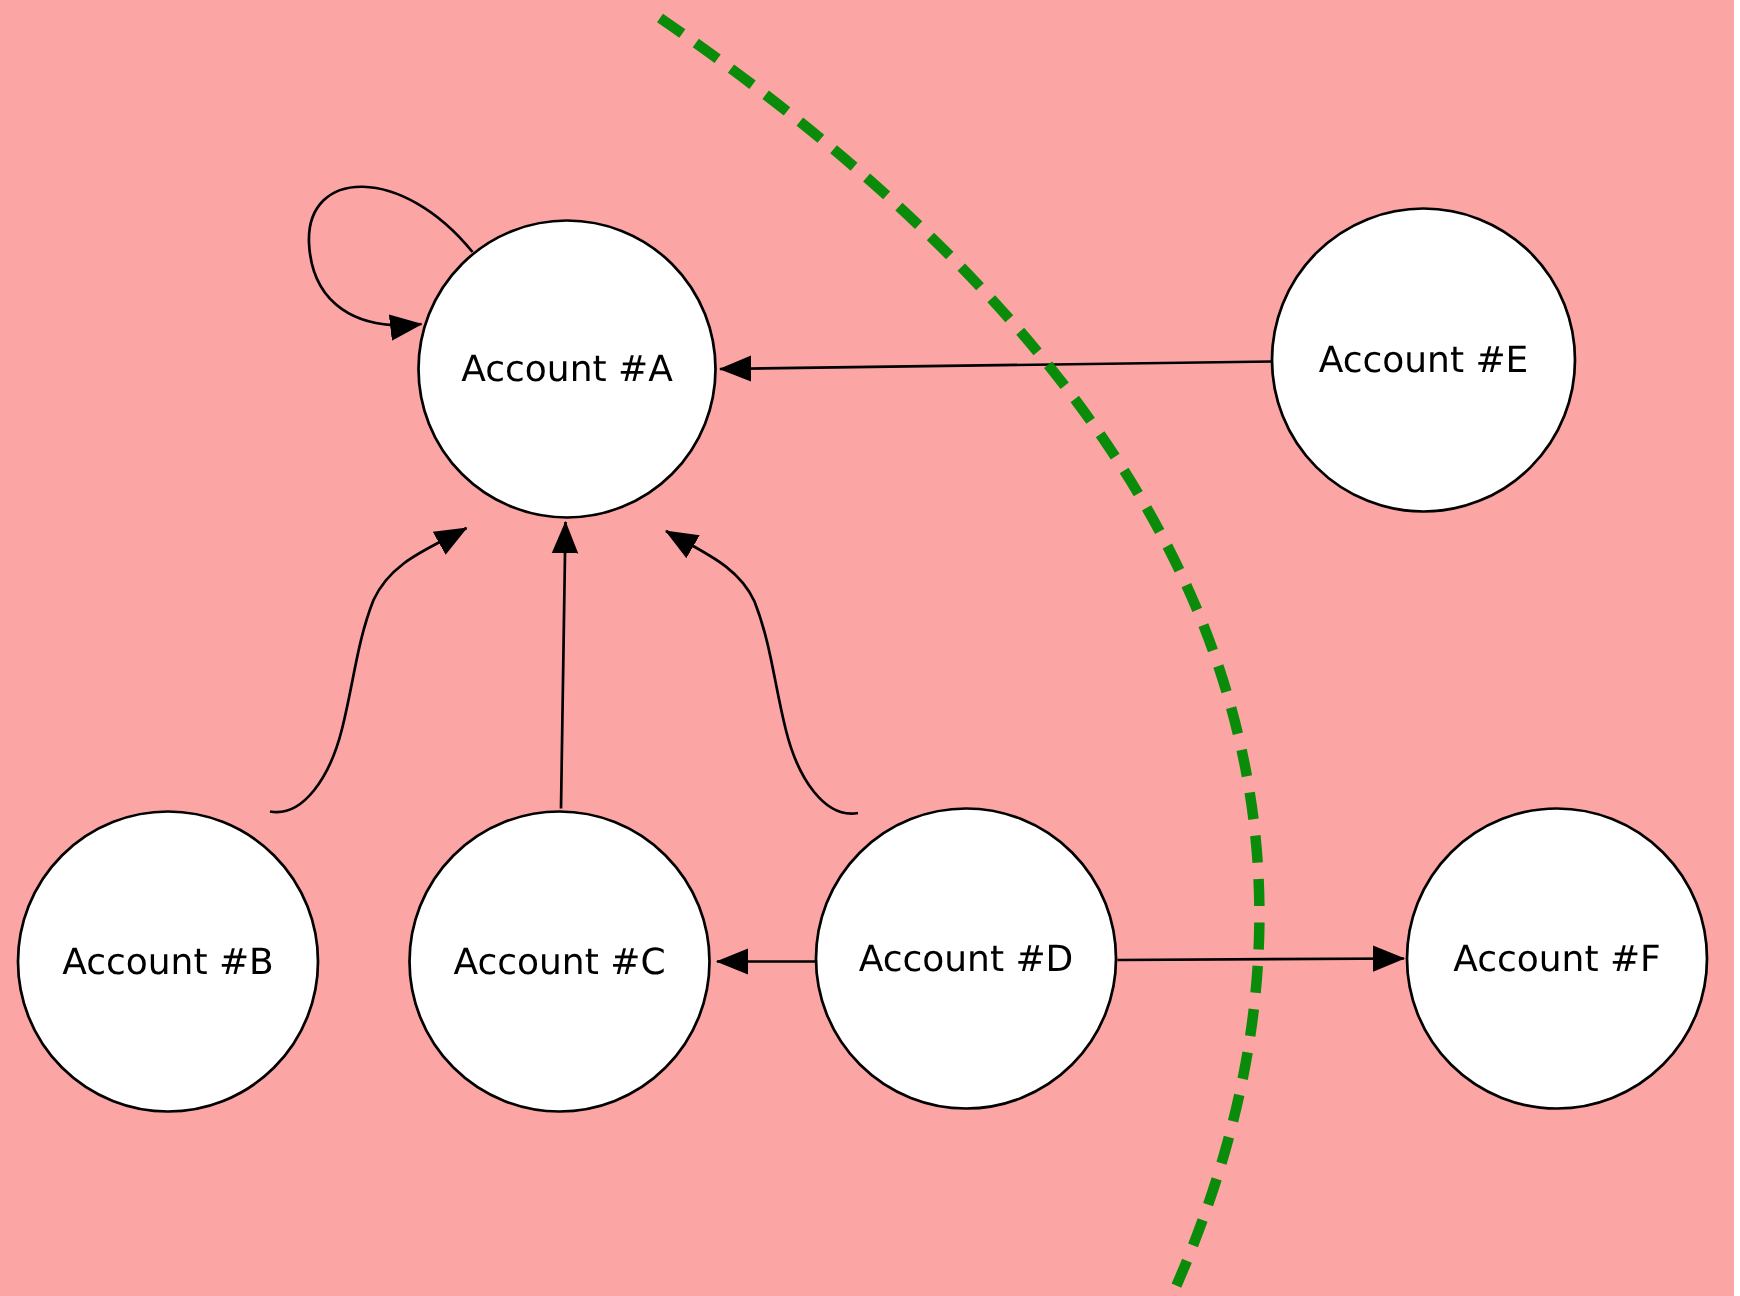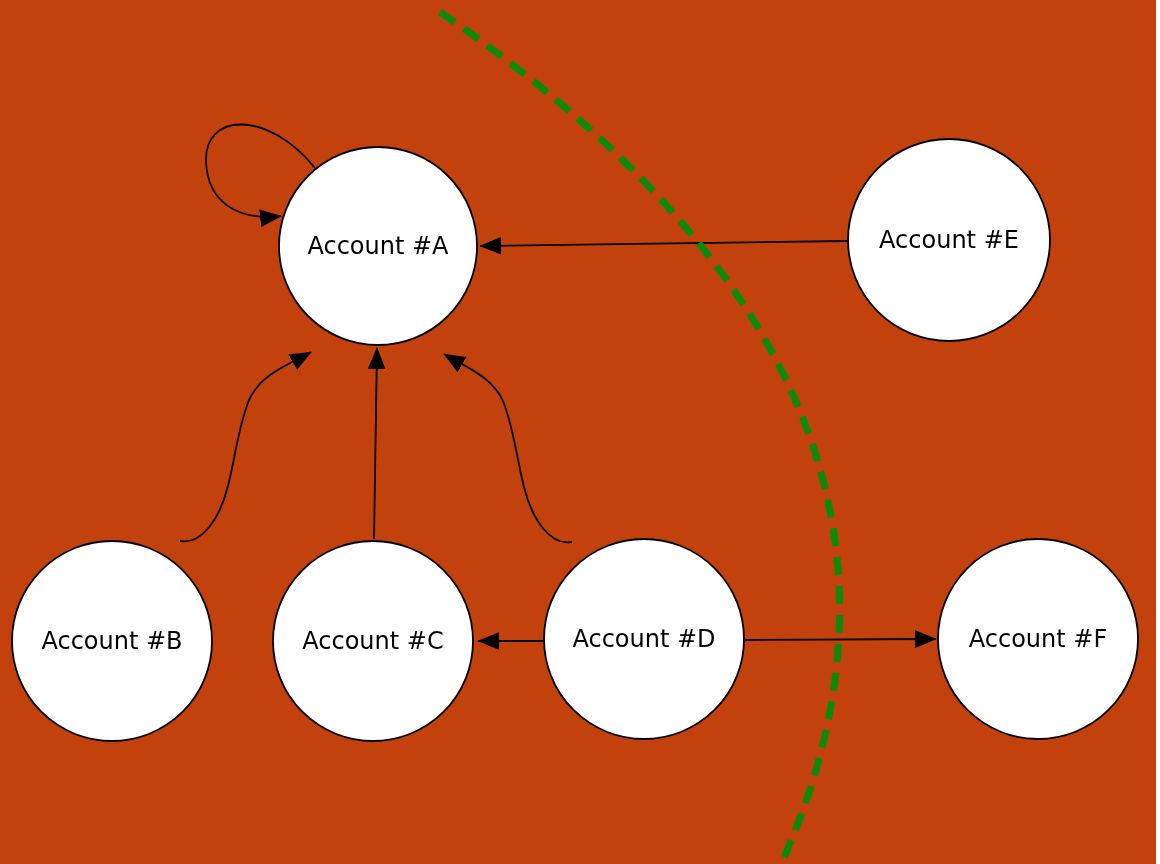--- a/index.html
+++ b/index.html
@@ -4,21 +4,21 @@
 <style>
   html, body {
     margin: 0;
     padding: 0;
     background: #ffffff;
   }
   .stage {
     position: relative;
     width: 1156px;
     height: 864px;
-    background: #c2410c;
+    background: #fca5a5;
     overflow: hidden;
   }
   svg {
     display: block;
   }
   .node-label {
     font-family: "DejaVu Sans", "Liberation Sans", sans-serif;
     font-size: 24px;
     fill: #000000;
   }

